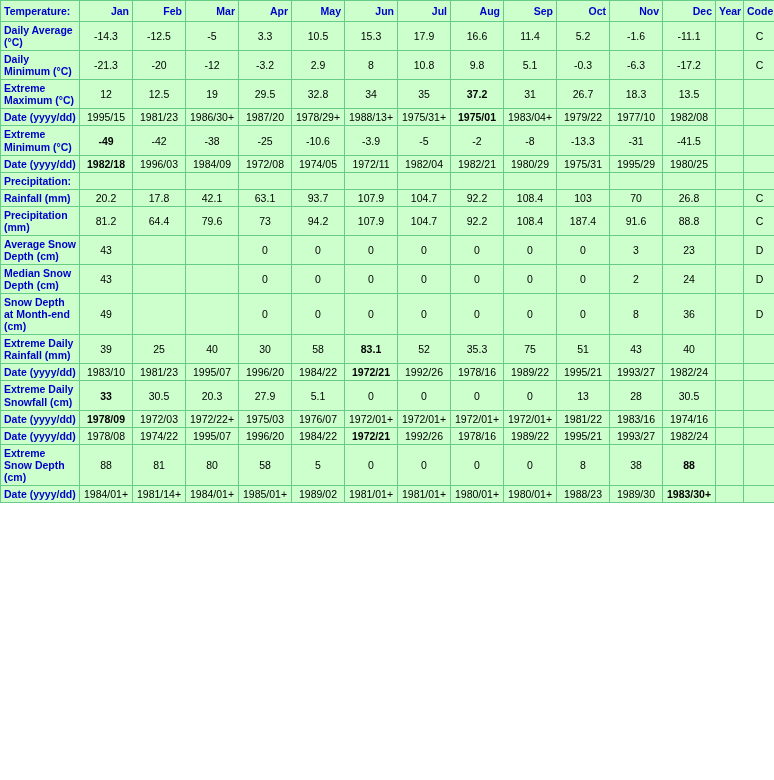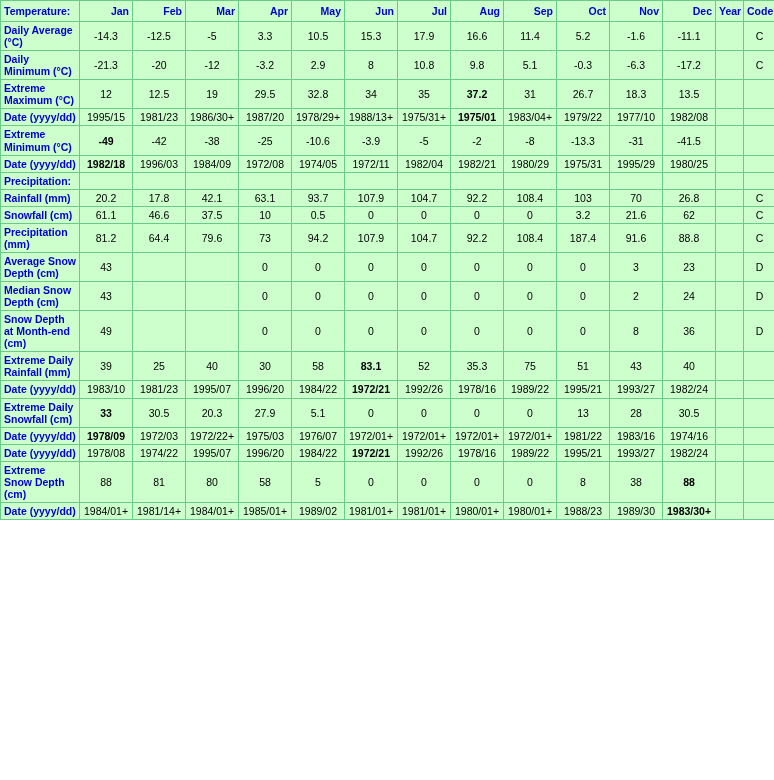--- a/index.html
+++ b/index.html
@@ -251,37 +251,20 @@
         <td class="val">104.7</td>
         <td class="val">92.2</td>
         <td class="val">108.4</td>
         <td class="val">103</td>
         <td class="val">70</td>
         <td class="val">26.8</td>
         <td class="year"></td>
         <td class="code">C</td>
       </tr>
       <tr>
-        <td class="row-label">Snowfall (cm)</td>
-        <td class="val">61.1</td>
-        <td class="val">46.6</td>
-        <td class="val">37.5</td>
-        <td class="val">10</td>
-        <td class="val">0.5</td>
-        <td class="val">0</td>
-        <td class="val">0</td>
-        <td class="val">0</td>
-        <td class="val">0</td>
-        <td class="val">3.2</td>
-        <td class="val">21.6</td>
-        <td class="val">62</td>
-        <td class="year"></td>
-        <td class="code">C</td>
-      </tr>
-      <tr>
         <td class="row-label">Precipitation (mm)</td>
         <td class="val">81.2</td>
         <td class="val">64.4</td>
         <td class="val">79.6</td>
         <td class="val">73</td>
         <td class="val">94.2</td>
         <td class="val">107.9</td>
         <td class="val">104.7</td>
         <td class="val">92.2</td>
         <td class="val">108.4</td>

